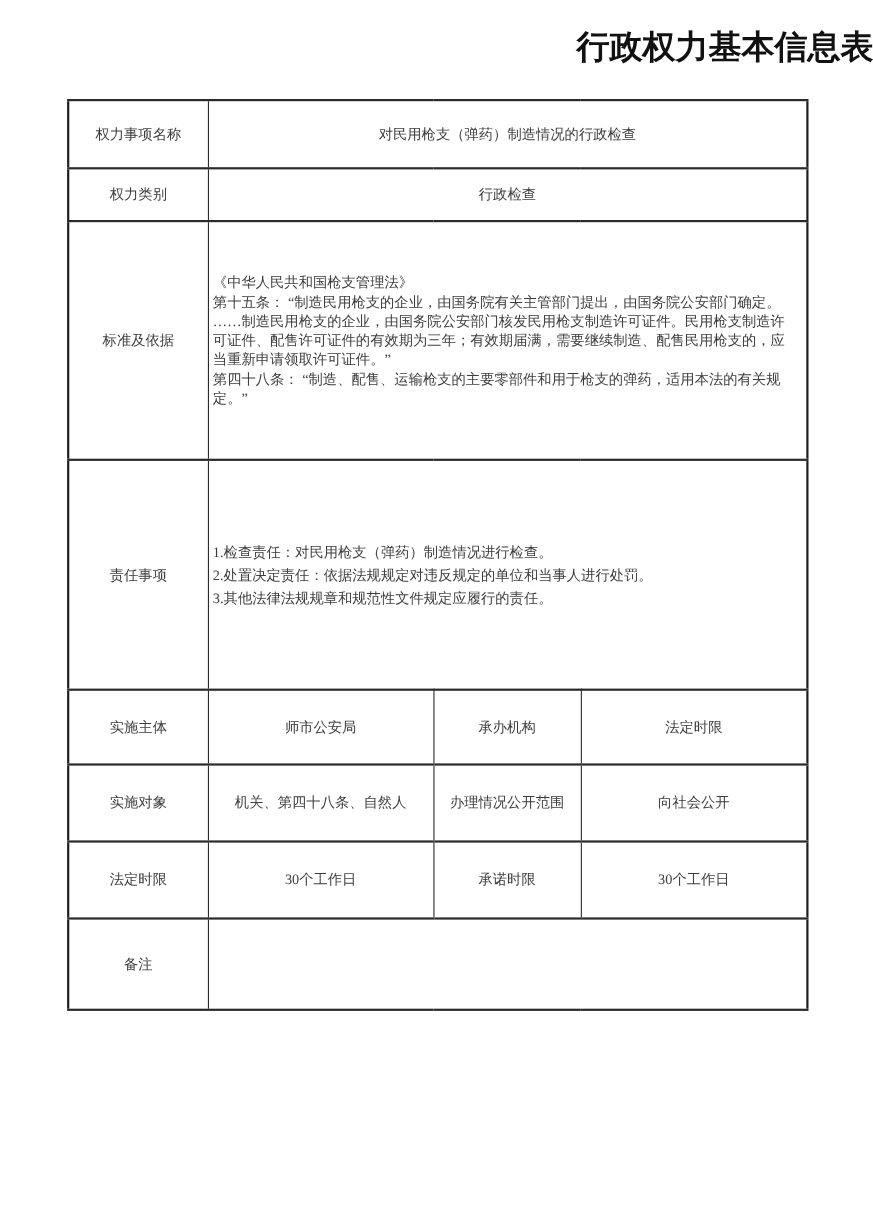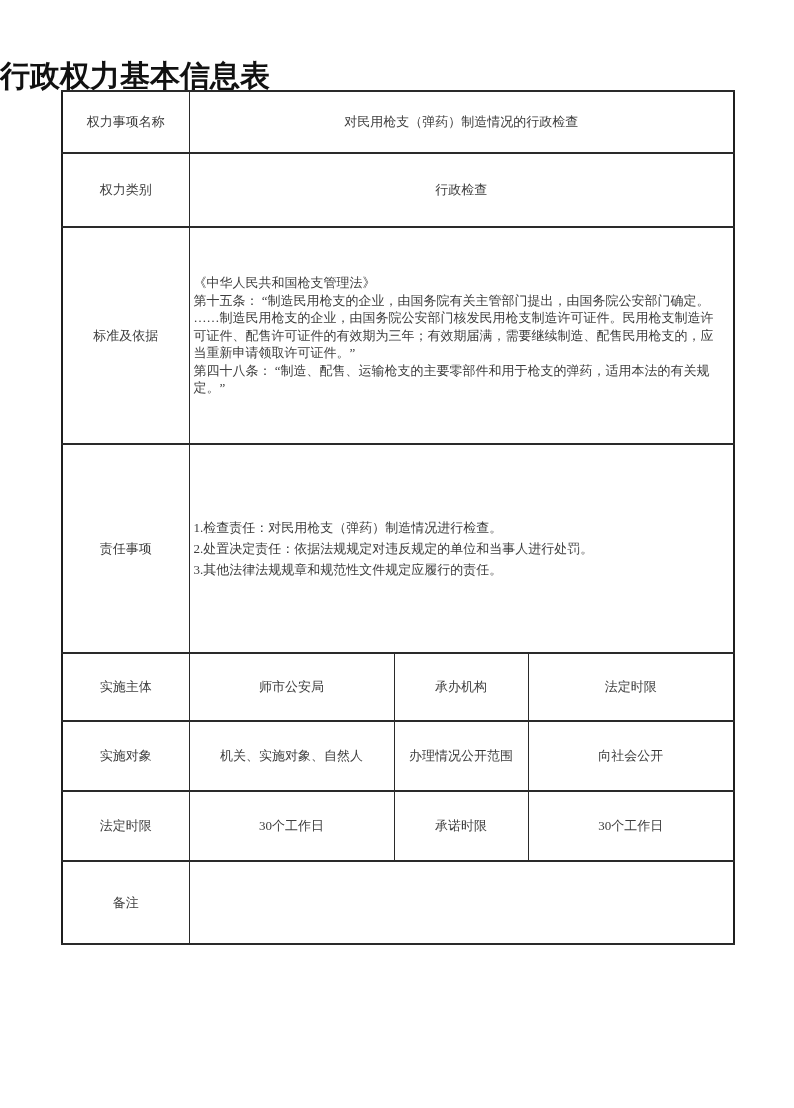--- a/index.html
+++ b/index.html
@@ -11,24 +11,24 @@
     position: relative;
     width: 794px;
     height: 1108px;
     background: #ffffff;
     font-family: "Liberation Serif", "DejaVu Serif", serif;
     color: #3d3d3d;
     overflow: hidden;
   }
   .doc-title {
     margin: 0;
-    padding-top: 58px;
+    padding-top: 26px;
     height: 36px;
     line-height: 36px;
-    text-align: left;
+    text-align: right;
     font-size: 30px;
     font-weight: 700;
     color: #111111;
     letter-spacing: 0px;
   }
   table.info-table {
     position: absolute;
     left: 61px;
     top: 90px;
     width: 672px;
@@ -61,21 +61,21 @@
     padding-right: 5px;
   }
   .multiline-loose {
     white-space: pre-line;
     text-align: left;
     line-height: 21px;
     padding-left: 7px;
     padding-right: 5px;
   }
   tr.r1 { height: 62px; }
-  tr.r2 { height: 74px; }
+  tr.r2 { height: 48px; }
   tr.r3 { height: 217px; }
   tr.r4 { height: 209px; }
   tr.r5 { height: 68px; }
   tr.r6 { height: 70px; }
   tr.r7 { height: 70px; }
   tr.r8 { height: 70px; }
   tr.r9 { height: 83px; }
 </style>
 </head>
 <body>
@@ -122,21 +122,21 @@
 
       <tr class="r5">
         <td class="cell-center">实施主体</td>
         <td class="cell-center">师市公安局</td>
         <td class="cell-center">承办机构</td>
         <td class="cell-center">法定时限</td>
       </tr>
 
       <tr class="r6">
         <td class="cell-center">实施对象</td>
-        <td class="cell-center">机关、实施对象、自然人</td>
+        <td class="cell-center">机关、第四十八条、自然人</td>
         <td class="cell-center">办理情况公开范围</td>
         <td class="cell-center">向社会公开</td>
       </tr>
 
 
       <tr class="r8">
         <td class="cell-center">法定时限</td>
         <td class="cell-center">30个工作日</td>
         <td class="cell-center">承诺时限</td>
         <td class="cell-center">30个工作日</td>

